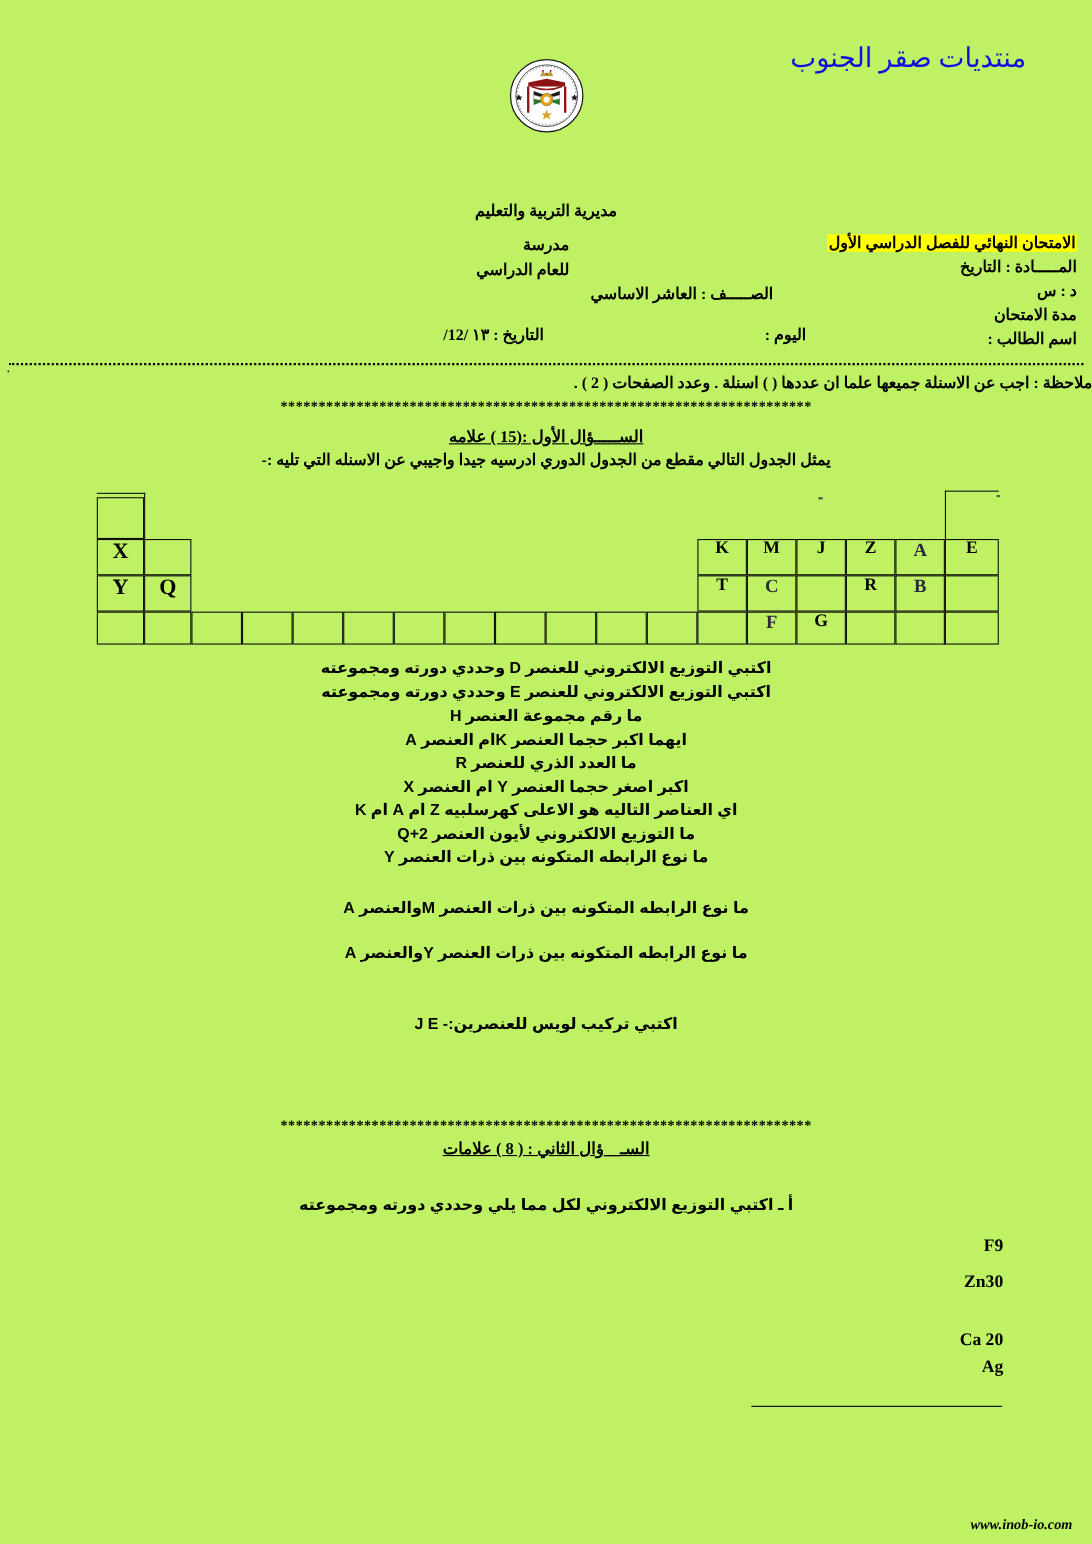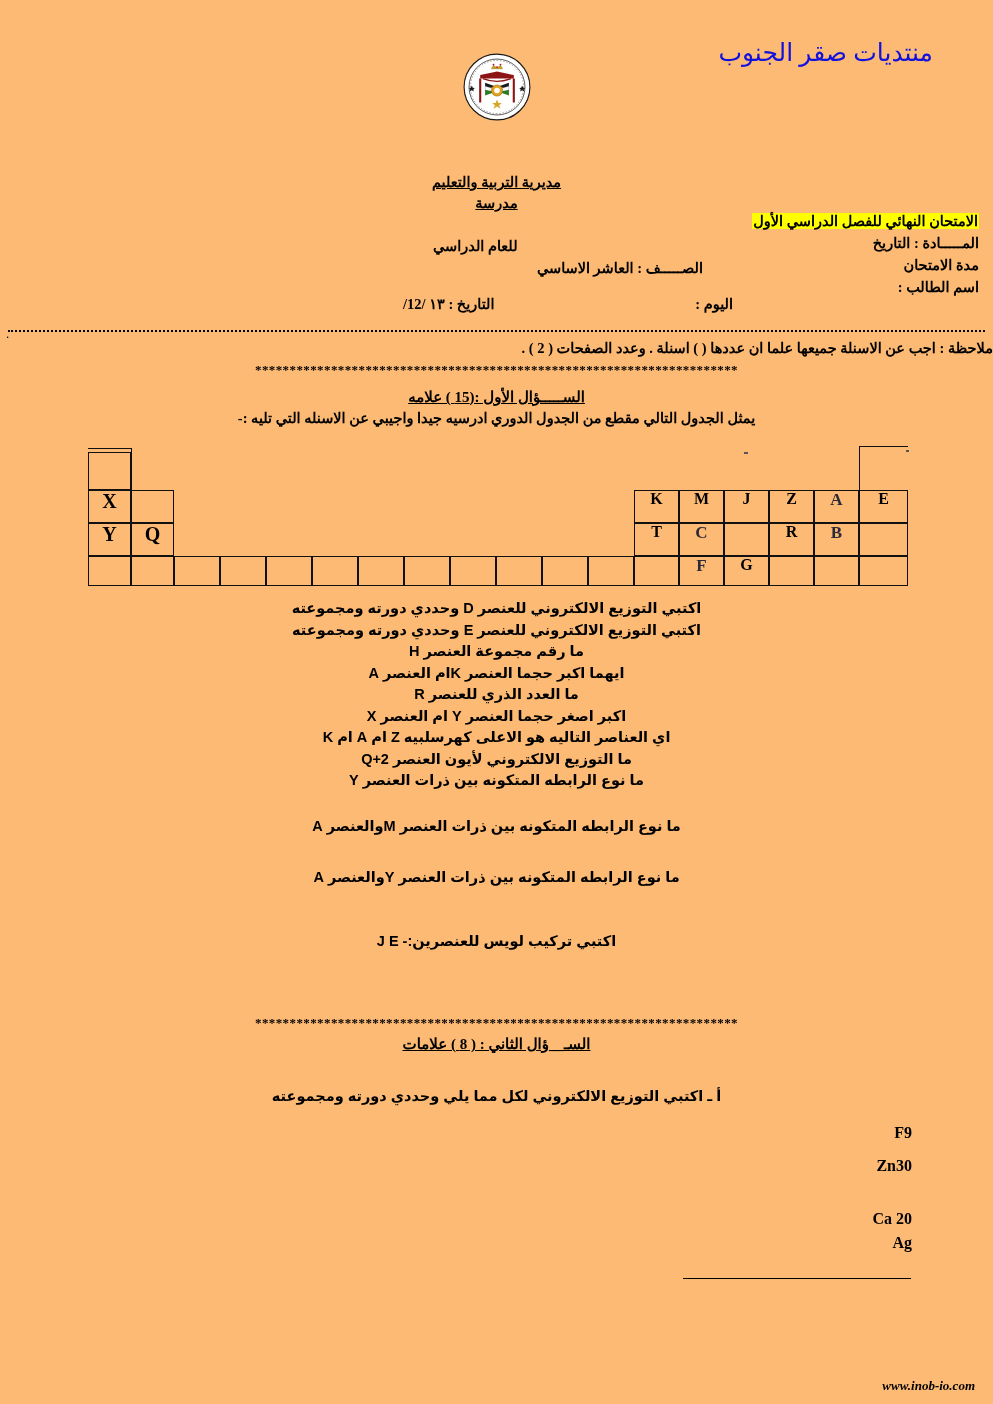--- a/index.html
+++ b/index.html
@@ -10,21 +10,21 @@
   }
   body {
     font-family: "Liberation Serif", "DejaVu Serif", serif;
     color: #000000;
   }
   .page {
     position: relative;
     width: 993px;
     height: 1404px;
     margin: 0 auto;
-    background: #fdba74;
+    background: #bef264;
     overflow: hidden;
   }
 
   
   .watermark {
     position: absolute;
     top: 38px;
     right: 0;
     left: 0;
     text-align: center;
@@ -57,21 +57,21 @@
     position: absolute;
     top: 172px;
     left: 0;
     right: 0;
     text-align: center;
     font-size: 14.5px;
     font-weight: bold;
     line-height: 21px;
     direction: rtl;
   }
-  .hdr-center div { margin: 0; text-decoration: underline; }
+  .hdr-center div { margin: 10px; }
 
   .hdr-right {
     position: absolute;
     top: 210px;
     right: 14px;
     width: 260px;
     text-align: right;
     direction: rtl;
     font-size: 14.5px;
     font-weight: bold;
@@ -204,21 +204,21 @@
     width: 100%;
     direction: rtl;
     text-align: center;
     font-size: 14.5px;
     font-weight: bold;
     font-family: "Liberation Sans", "DejaVu Sans", sans-serif;
     line-height: 21.5px;
   }
   .qlist .qline { white-space: nowrap; }
   .qline.sp-top-1 { margin-top: 24px; }
-  .qline.sp-top-2 { margin-top: 30px; }
+  .qline.sp-top-2 { margin-top: 20px; }
   .qline.sp-top-3 { margin-top: 42px; }
 
   
   .q2-title {
     position: absolute;
     top: 1035px;
     left: 0; right: 0;
     text-align: center;
     direction: rtl;
     font-size: 15px;
@@ -322,20 +322,24 @@
     <div>مدرسة</div>
   </div>
 
   <div class="hdr-right">
     <div class="lbl-row">
       <span class="hl">الامتحان النهائي للفصل الدراسي الأول</span>
     </div>
     <div class="lbl-row">
       <span>المـــــادة  :</span>
       <span>التاريخ</span>
+    </div>
+    <div class="lbl-row">
+      <span>د  :</span>
+      <span>س</span>
     </div>
     <div class="lbl-row">مدة الامتحان</div>
     <div class="lbl-row">اسم الطالب  :</div>
   </div>
 
   <div class="hdr-mid">
     <div class="r1">للعام الدراسي</div>
     <div class="r2">
       <span>الصـــــف :</span>
       <span>العاشر الاساسي</span>

